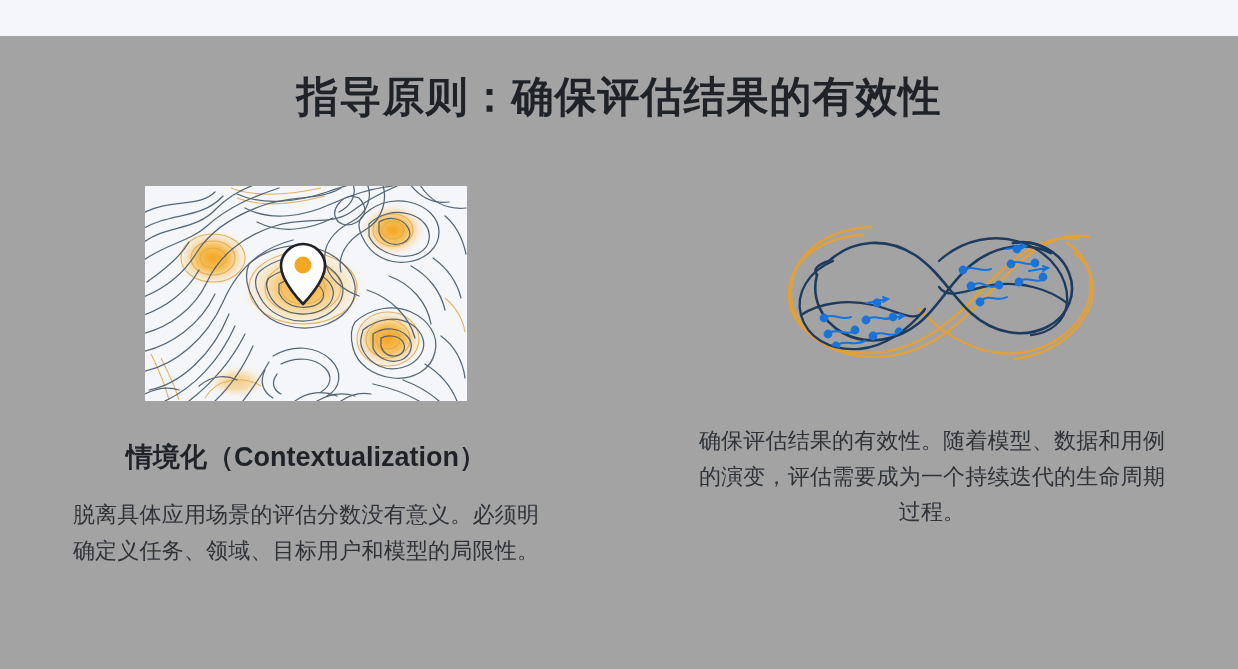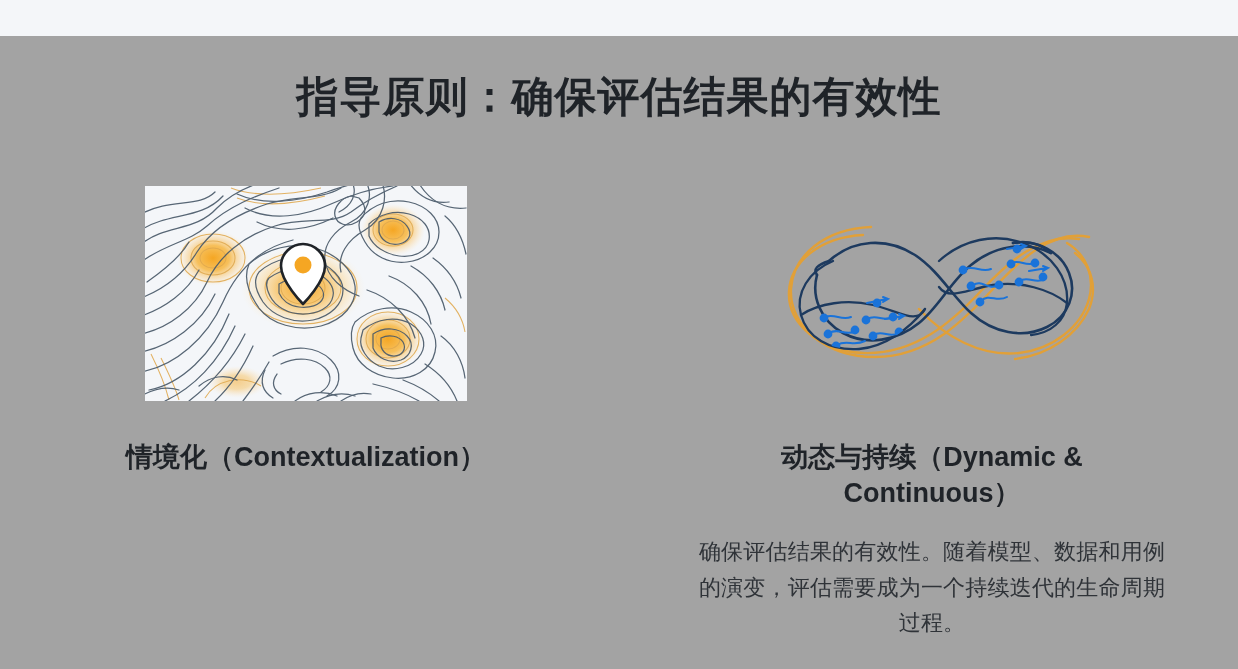--- a/index.html
+++ b/index.html
@@ -197,20 +197,21 @@
           </g>
 
           <g>
             <path d="M158 58 C146 58 136 68 136 80 C136 96 158 118 158 118 C158 118 180 96 180 80 C180 68 170 58 158 58 Z" fill="#ffffff" stroke="#1f2328" stroke-width="2.6" stroke-linejoin="round"></path>
             <circle cx="158" cy="79" r="8.5" fill="#f5a623"></circle>
           </g>
         </svg>
       </div>
 
       <div class="card-heading">情境化（Contextualization）</div>
+      <div class="card-body">脱离具体应用场景的评估分数没有意义。必须明确定义任务、领域、目标用户和模型的局限性。</div>
     </div>
 
     <div class="col col-right">
 
       <div class="illus-wrap">
         <svg class="illus-inf" viewBox="0 0 330 190" aria-hidden="true">
           <defs>
             <clipPath id="rtop">
               <path d="M172 62 C196 40 228 34 256 44 C286 55 302 80 300 104 C298 122 284 134 264 136 C236 139 206 122 188 98 C178 84 172 72 172 62 Z"></path>
             </clipPath>
@@ -285,18 +286,17 @@
               <circle cx="132" cy="133" r="4.4"></circle>
             </g>
             <g stroke="#1a73d9" stroke-width="2" fill="none" stroke-linecap="round">
               <path d="M100 104 L120 100 M116 98 L121 100 L116 103"></path>
               <path d="M118 120 L136 117 M132 115 L137 117 L132 120"></path>
             </g>
           </g>
         </svg>
       </div>
 
-      <div class="card-heading">动态与持续（Dynamic &amp; Continuous）</div>
       <div class="card-body">确保评估结果的有效性。随着模型、数据和用例的演变，评估需要成为一个持续迭代的生命周期过程。</div>
     </div>
 
   </div>
 </div>
 
 </body></html>

